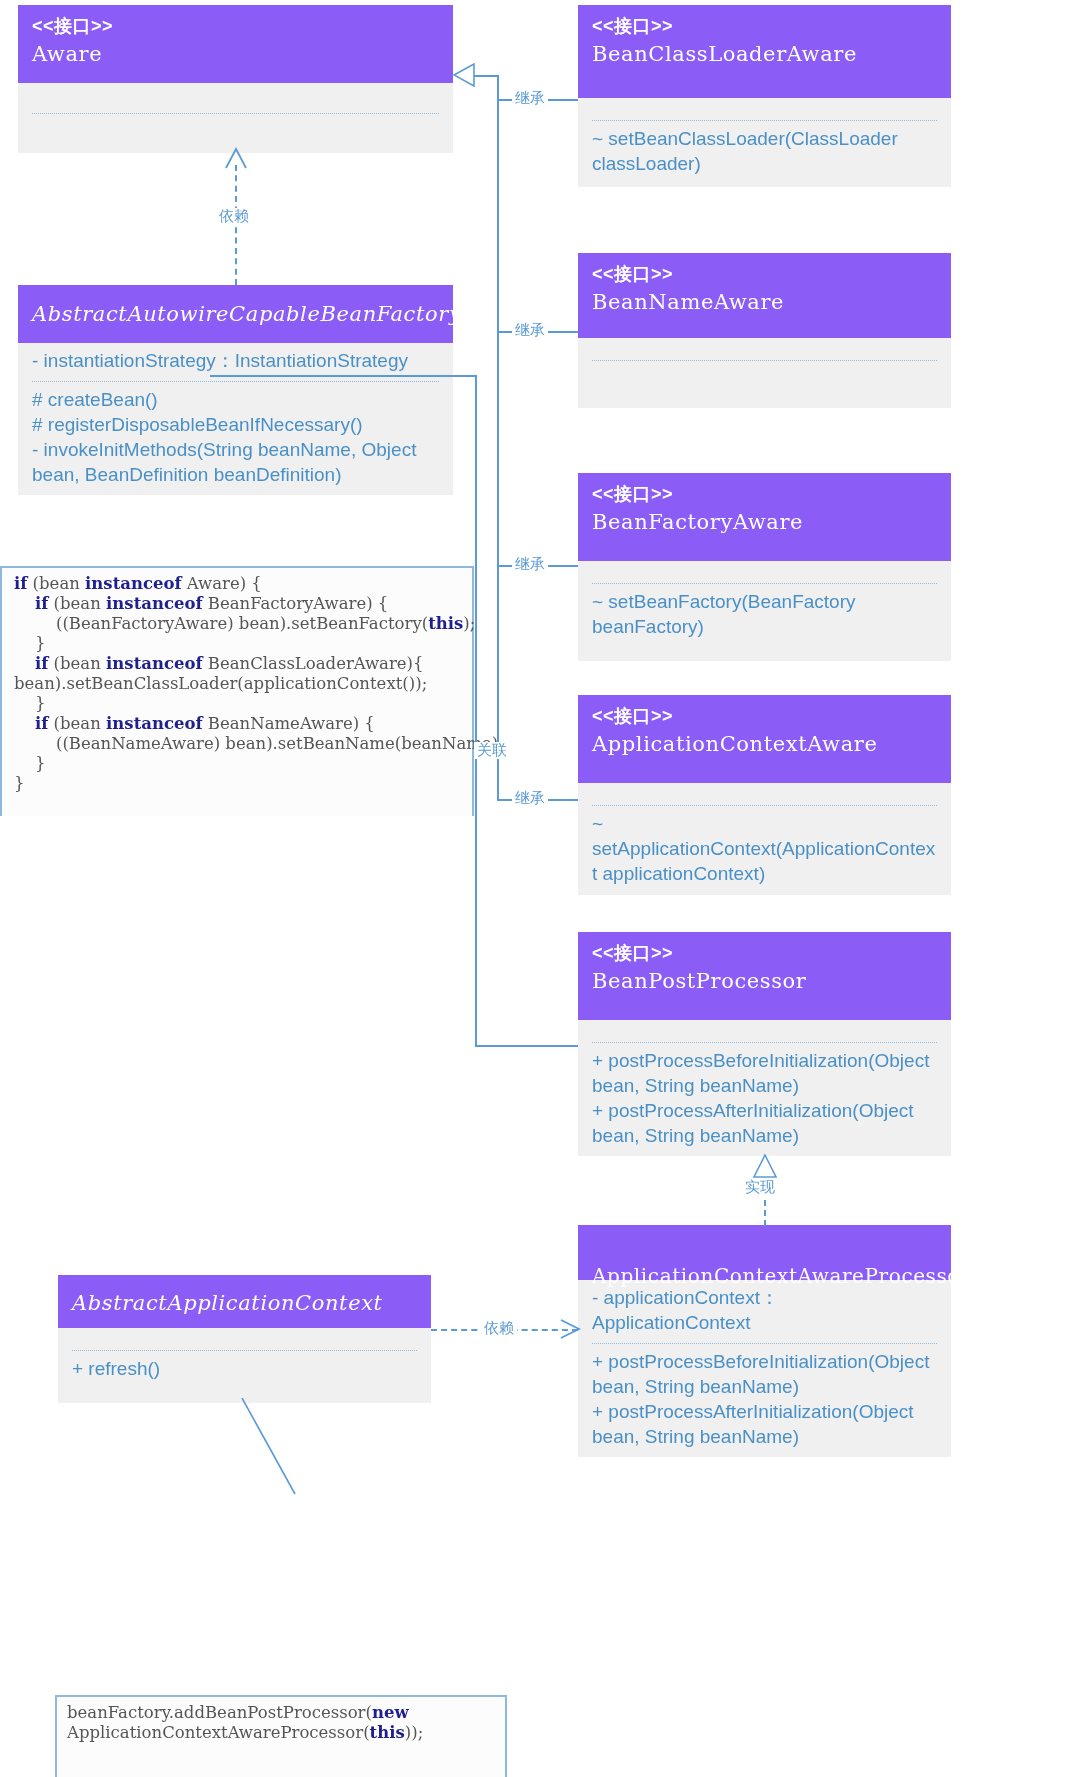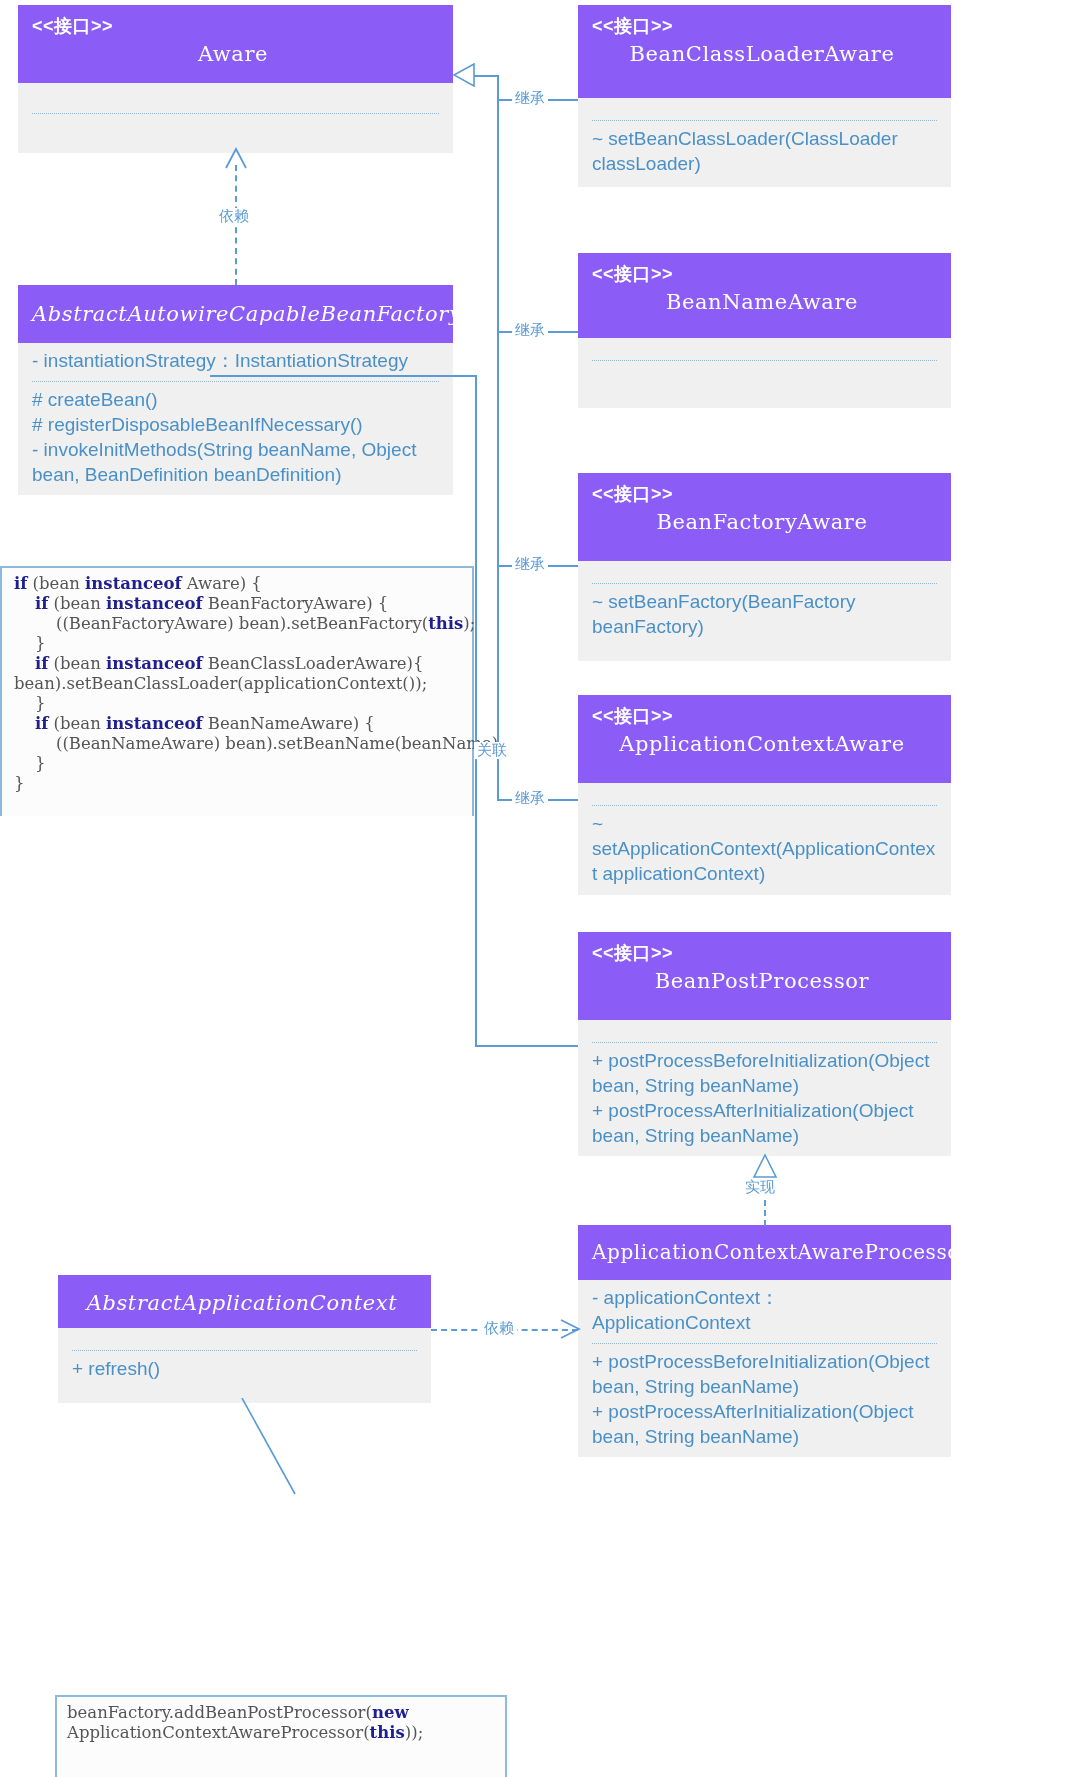--- a/index.html
+++ b/index.html
@@ -35,21 +35,20 @@
     line-height: 1.45;
     color: #ffffff;
     letter-spacing: 0.5px;
   }
   .cls-name {
     font-family: "DejaVu Serif", serif;
     font-size: 21px;
     line-height: 1.5;
     color: #ffffff;
     letter-spacing: 0.6px;
-    text-align: center;
   }
   .cls-name.italic {
     font-style: italic;
   }
   .uml-attrs, .uml-ops {
     padding: 5px 14px 8px 14px;
     box-sizing: border-box;
     background: #f0f0f0;
   }
   .uml-sep {
@@ -214,21 +213,21 @@
     <div class="uml-sep"></div>
     <div class="uml-ops">
       <div class="member"># createBean()</div>
       <div class="member"># registerDisposableBeanIfNecessary()</div>
       <div class="member">- invokeInitMethods(String beanName, Object bean, BeanDefinition beanDefinition)</div>
     </div>
   </div>
 
   <div class="uml-box" style="left:578px; top:1225px; width:373px; height:225px;">
     <div class="uml-header" style="height:55px; padding-top:12px;">
-      <div class="cls-name" style="font-size:20px;">ApplicationContextAwareProcessor</div>
+      <div class="cls-name" style="font-size:20px;margin-top:24px;">ApplicationContextAwareProcessor</div>
     </div>
     <div class="uml-attrs">
       <div class="member">- applicationContext：ApplicationContext</div>
     </div>
     <div class="uml-sep"></div>
     <div class="uml-ops">
       <div class="member">+ postProcessBeforeInitialization(Object bean, String beanName)</div>
       <div class="member">+ postProcessAfterInitialization(Object bean, String beanName)</div>
     </div>
   </div>

